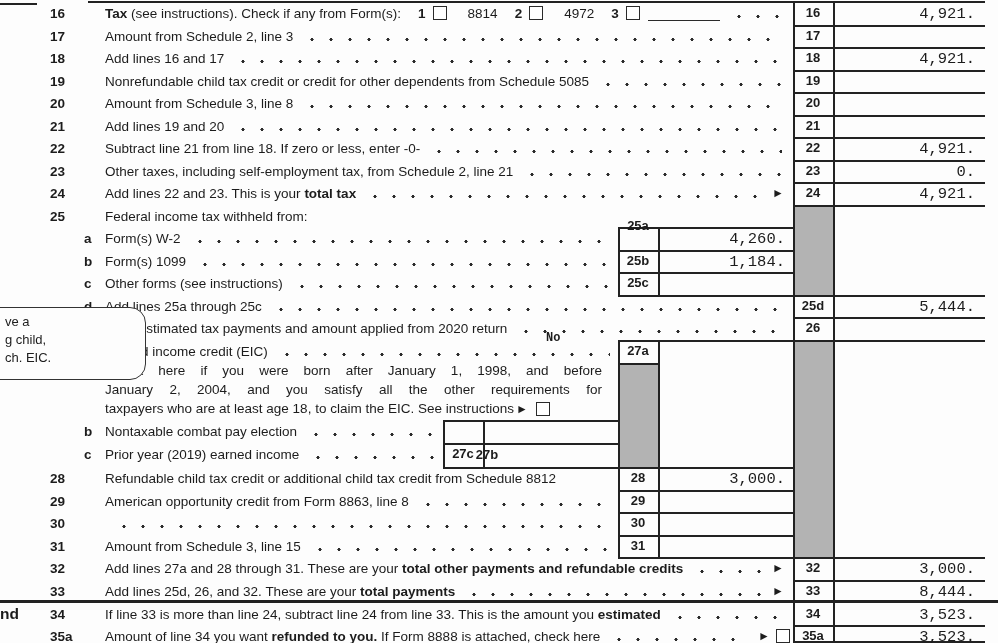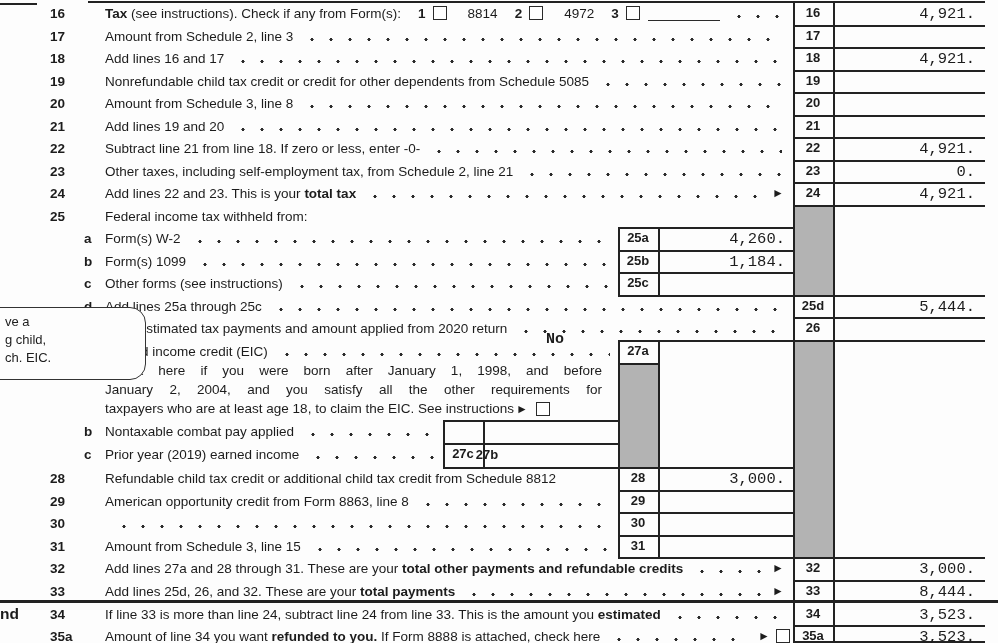--- a/index.html
+++ b/index.html
@@ -30,21 +30,21 @@
   .iamt{position:absolute;left:658px;width:127px;height:22px;line-height:24px;text-align:right;
         font-family:"Liberation Mono","DejaVu Sans Mono",monospace;font-size:15.5px;}
   .bbox{position:absolute;left:443px;width:40px;height:22px;line-height:22px;text-align:center;
         font-weight:bold;font-size:13px;}
   .hline{position:absolute;height:1.5px;background:#222;}
   .vline{position:absolute;width:1.5px;background:#222;}
   .gray{position:absolute;background:#b3b3b3;}
   .just{position:absolute;left:105px;width:497px;height:19px;text-align:justify;text-align-last:justify;}
   .note3{position:absolute;left:105px;display:flex;align-items:center;height:19px;}
   .noanno{position:absolute;left:546px;top:331px;font-family:"Liberation Mono","DejaVu Sans Mono",monospace;
-          font-weight:bold;font-size:15px;}
+          font-weight:bold;font-size:12px;}
   .callout{position:absolute;left:-32px;top:307px;width:176px;height:71px;border:1.5px solid #333;
            border-radius:16px;background:#fdfdfd;}
   .callout .ctext{position:absolute;left:36px;top:5px;font-size:13px;line-height:18px;white-space:pre;}
   .refund{position:absolute;left:0;top:605px;font-weight:bold;font-size:15.5px;}
 </style>
 </head>
 <body>
 
 <div class="page">
 
@@ -183,21 +183,21 @@
   <div class="row w-outer" style="top:205px;">
     <span class="num">25</span>
     <span class="desc">Federal income tax withheld from:</span>
   </div>
 
   <div class="row w-inner" style="top:227px;">
     <span class="letter">a</span>
     <span class="desc">Form(s) W-2</span>
     <span class="leader"></span>
   </div>
-  <span class="ibox" style="top:227px;">25a</span>
+  <span class="ibox" style="top:215px;">25a</span>
   <span class="iamt" style="top:227px;">4,260.</span>
 
   <div class="row w-inner" style="top:250px;">
     <span class="letter">b</span>
     <span class="desc">Form(s) 1099</span>
     <span class="leader"></span>
   </div>
   <span class="ibox" style="top:250px;">25b</span>
   <span class="iamt" style="top:250px;">1,184.</span>
 
@@ -238,21 +238,21 @@
   <div class="just" style="top:363px;">Check here if you were born after January 1, 1998, and before</div>
   <div class="just" style="top:382px;">January 2, 2004, and you satisfy all the other requirements for</div>
   <div class="note3" style="top:399px;">
     <span>taxpayers who are at least age 18, to claim the EIC. See instructions</span>
     <span class="arrow">►</span>
     <span class="cb" style="margin-left:2px;"></span>
   </div>
 
   <div class="row w-b" style="top:420px;">
     <span class="letter">b</span>
-    <span class="desc">Nontaxable combat pay applied</span>
+    <span class="desc">Nontaxable combat pay election</span>
     <span class="leader"></span>
   </div>
   <span class="bbox" style="top:444px;margin-left:24px;">27b</span>
 
   <div class="row w-b" style="top:443px;">
     <span class="letter">c</span>
     <span class="desc">Prior year (2019) earned income</span>
     <span class="leader"></span>
   </div>
   <span class="bbox" style="top:443px;">27c</span>

